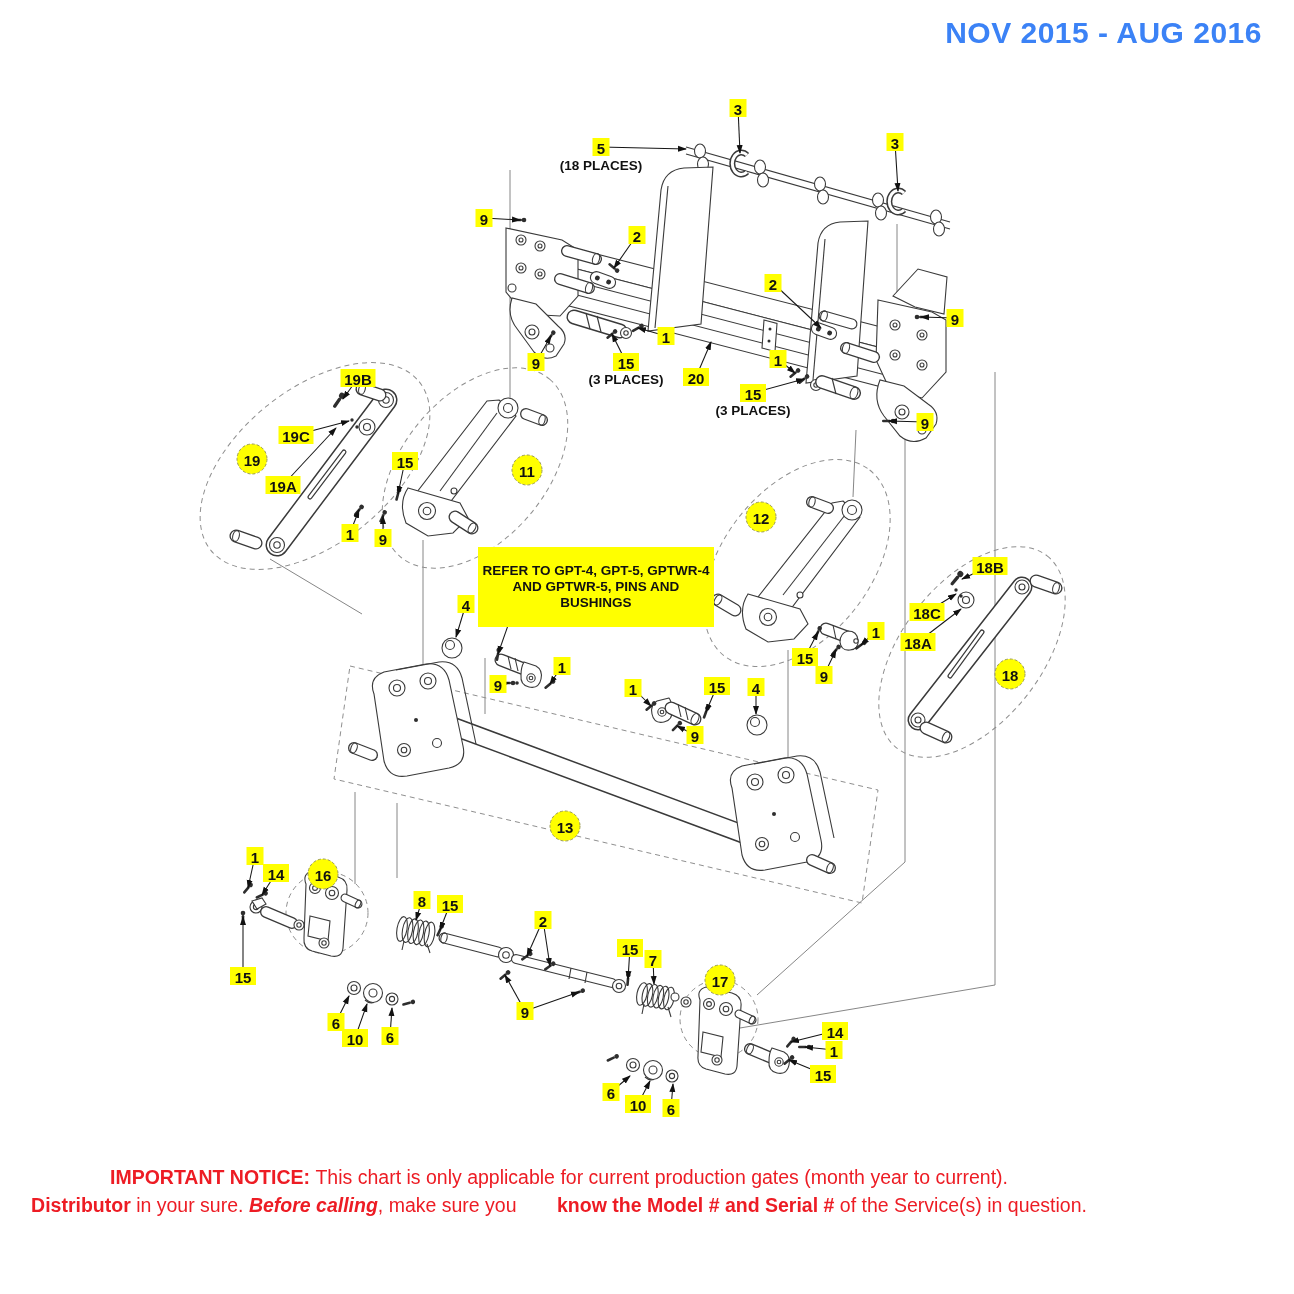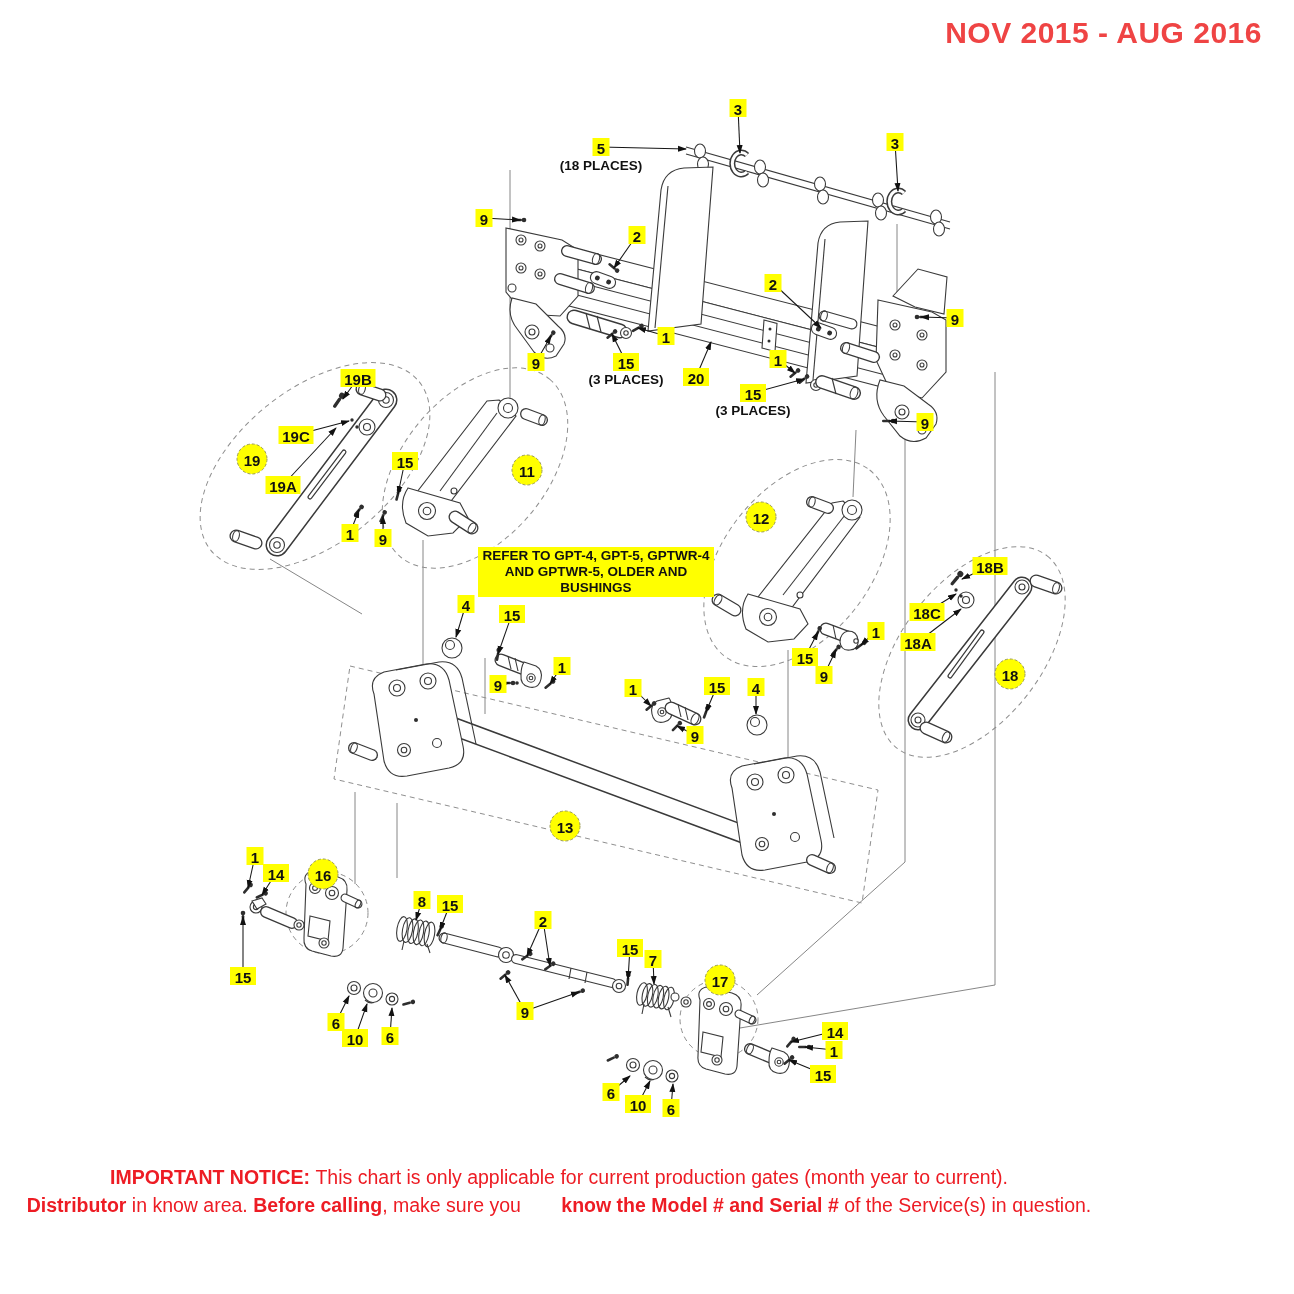--- a/index.html
+++ b/index.html
@@ -1,34 +1,34 @@
 <!DOCTYPE html>
 <html><head>
 <meta charset="utf-8">
 <style>
   html,body{margin:0;padding:0;background:#fff;}
   body{width:1294px;height:1294px;position:relative;font-family:"Liberation Sans",sans-serif;overflow:hidden;}
-  .title{position:absolute;top:16px;right:32px;font-size:30px;font-weight:bold;color:#ef4444;letter-spacing:.5px;}
+  .title{position:absolute;top:16px;right:32px;font-size:30px;font-weight:bold;color:#3b82f6;letter-spacing:.5px;}
   svg{position:absolute;top:0;left:0;}
   .ln{stroke:#3a3a3a;stroke-width:1.1;fill:none;}
   .wh{stroke:#3a3a3a;stroke-width:1.1;fill:#fff;}
   .dash{stroke:#8f8f8f;stroke-width:1;fill:none;stroke-dasharray:5 4;}
   .proj{stroke:#787878;stroke-width:.9;fill:none;}
   .bar-o{stroke:#3a3a3a;stroke-linecap:round;fill:none;}
   .bar-i{stroke:#fff;stroke-linecap:round;fill:none;}
   .clip{stroke:#3a3a3a;stroke-width:6;fill:none;}
   .clip-i{stroke:#fff;stroke-width:3;fill:none;}
   .leader{stroke:#161616;stroke-width:1.05;fill:none;}
   .hl{fill:#ffff00;}
   .hl-circle{fill:#ffff00;stroke:#9a9a55;stroke-width:1;stroke-dasharray:3 2;}
   .callout-num{font:bold 15px "Liberation Sans",sans-serif;fill:#111;text-anchor:middle;dominant-baseline:central;}
   .callout-note{font:bold 13.5px "Liberation Sans",sans-serif;fill:#111;text-anchor:middle;dominant-baseline:central;}
   .dk{fill:#2e2e2e;stroke:none;}
   .ref-note{position:absolute;left:478px;top:547px;width:236px;background:#ffff00;color:#111;
-            font-size:13.5px;font-weight:bold;text-align:center;line-height:16px;padding:1px 0;}
+            font-size:13.5px;font-weight:bold;text-align:center;line-height:16px;padding:16px 0;}
   .notice{position:absolute;left:0;top:1164px;width:1118px;text-align:center;color:#ed1c24;
           font-size:19.5px;line-height:27.5px;}
 </style>
 </head>
 <body>
 
 <div class="title">NOV 2015 - AUG 2016</div>
 
 <svg id="diagram" width="1294" height="1294" viewBox="0 0 1294 1294">
   <defs>
@@ -788,19 +788,19 @@
       </g>
       <g>
         <circle cx="720" cy="980" r="15" class="hl-circle"></circle>
         <text x="720" y="981" class="callout-num">17</text>
       </g>
     </g>
 </svg>
 
 <div class="ref-note">
   <div>REFER TO GPT-4, GPT-5, GPTWR-4</div>
-  <div>AND GPTWR-5, OLDER AND BUSHINGS</div>
+  <div>AND GPTWR-5, PINS AND BUSHINGS</div>
 </div>
 
 <div class="notice">
     <div><span style="font-weight: bold;">IMPORTANT NOTICE: </span><span>This chart is only applicable for current production gates (month year to current).</span></div>
-    <div><span style="font-weight: bold; text-align: right;">Distributor</span><span> in know area. </span><span style="font-weight: bold;">Before calling</span><span>, make sure you </span><span style="font-weight: bold; padding-left: 35px;">know the Model # and Serial #</span><span> of the Service(s) in question.</span></div>
+    <div><span style="font-weight: bold; text-align: right;">Distributor</span><span> in your sure. </span><span style="font-weight: bold; font-style: italic;">Before calling</span><span>, make sure you </span><span style="font-weight: bold; padding-left: 35px;">know the Model # and Serial #</span><span> of the Service(s) in question.</span></div>
   </div>
 
 </body></html>

